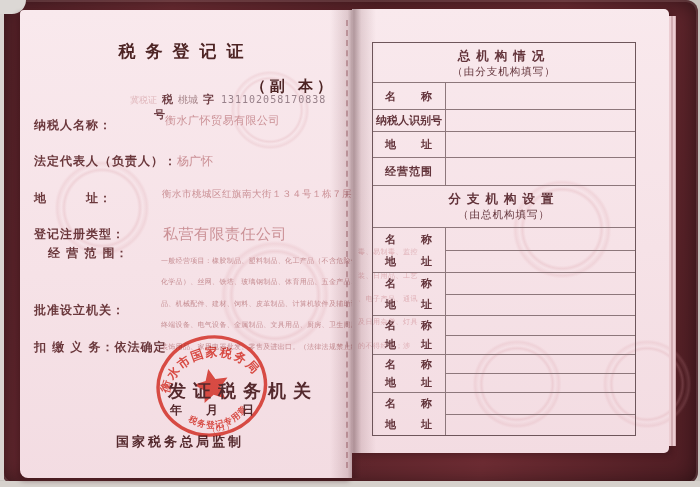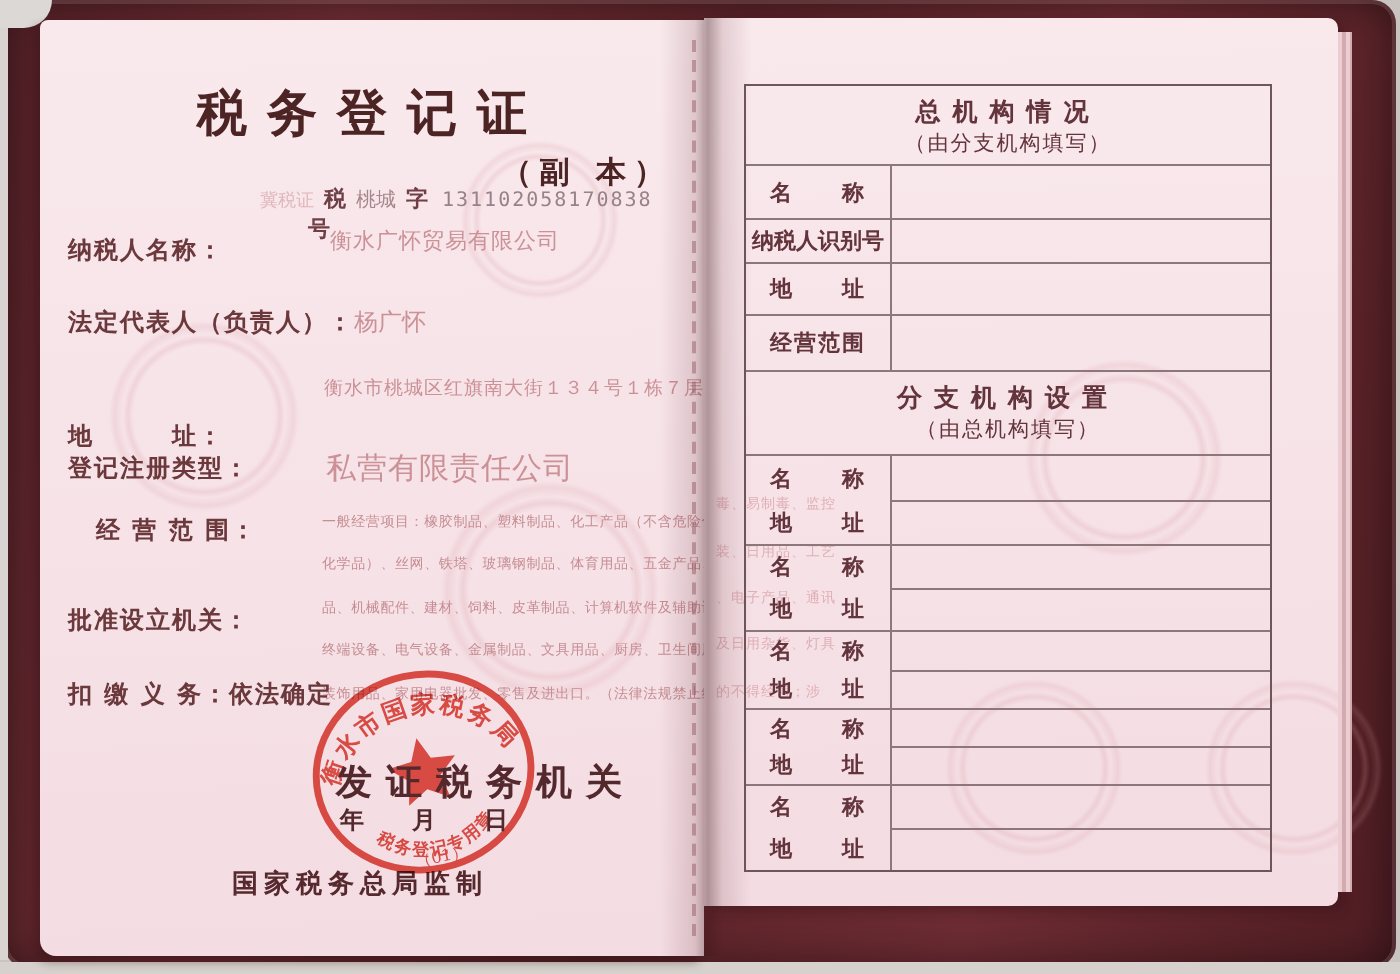--- a/index.html
+++ b/index.html
@@ -26,21 +26,21 @@
   .gutter{position:absolute;left:330px;top:9px;width:46px;height:469px;pointer-events:none;
     background:linear-gradient(90deg,rgba(90,35,42,0) 0%,rgba(90,35,42,.16) 38%,rgba(62,22,28,.38) 52%,rgba(90,35,42,.14) 68%,rgba(90,35,42,0) 100%);}
   .stitch{position:absolute;left:346px;top:20px;height:448px;width:0;border-left:2px dashed rgba(150,92,99,.5);}
 
   
   .wm{position:absolute;border-radius:50%;pointer-events:none;
       background:radial-gradient(circle,rgba(214,150,158,0) 52%,rgba(214,150,158,.22) 56%,rgba(214,150,158,0) 60%,rgba(214,150,158,.18) 66%,rgba(214,150,158,0) 70%,rgba(214,150,158,.15) 78%,rgba(214,150,158,0) 82%);}
 
   
   .lp-title{position:absolute;left:16px;top:30px;width:300px;text-align:center;
-    font-size:25px;font-weight:bold;letter-spacing:10px;color:#4d2424;}
+    font-size:17px;font-weight:bold;letter-spacing:10px;color:#4d2424;}
   .lp-subtitle{position:absolute;left:16px;top:67px;width:300px;text-align:right;
     font-size:15px;font-weight:bold;letter-spacing:4px;color:#4d2424;}
   .lp-serial{position:absolute;left:110px;top:82px;width:230px;font-size:10px;color:#7c4a50;}
   .lp-serial .faint{color:#e0b7bc;font-size:9px;margin-right:2px;}
   .lp-serial .dark{color:#6f3f45;font-weight:bold;margin:0 3px;font-size:11px;}
   .lp-serial .mid{color:#a8878c;margin:0 2px;}
   .lp-serial .num{font-family:"DejaVu Sans Mono","Liberation Mono",monospace;color:#98818a;letter-spacing:1px;margin:0 4px;}
   .lp-serial .suffix{color:#6f3f45;font-weight:bold;margin-left:24px;font-size:11px;}
 
   .frow{position:absolute;left:14px;font-size:12px;font-weight:bold;color:#6b383c;letter-spacing:1px;white-space:nowrap;}
@@ -104,31 +104,31 @@
 
     <div class="frow" style="top:107px;">
       <span>纳税人名称：</span>
     </div>
     <div class="fval-abs" style="left:145px;top:103px;font-size:11px;">衡水广怀贸易有限公司</div>
 
     <div class="frow" style="top:143px;">
       <span>法定代表人（负责人）：</span><span class="fval">杨广怀</span>
     </div>
 
-    <div class="frow" style="top:180px;margin-top:20px;">
+    <div class="frow" style="top:180px;">
       <span>地　　　址：</span>
     </div>
     <div class="fval-abs" style="left:142px;top:178px;font-size:9.5px;">衡水市桃城区红旗南大街１３４号１栋７层</div>
 
     <div class="frow" style="top:216px;">
       <span>登记注册类型：</span>
     </div>
     <div class="fval-abs" style="left:143px;top:215px;">私营有限责任公司</div>
 
-    <div class="frow" style="top:247px;padding-left:14px;">
+    <div class="frow" style="top:235px;padding-left:14px;">
       <span>经 营 范 围：</span>
     </div>
     <div class="scope">
       <div>一般经营项目：橡胶制品、塑料制品、化工产品（不含危险化、易制</div>
       <div>化学品）、丝网、铁塔、玻璃钢制品、体育用品、五金产品、服装</div>
       <div>品、机械配件、建材、饲料、皮革制品、计算机软件及辅助设备、监</div>
       <div>终端设备、电气设备、金属制品、文具用品、厨房、卫生间用具及厨</div>
       <div>装饰用品、家用电器批发、零售及进出口。（法律法规禁止经营的</div>
     </div>
 

